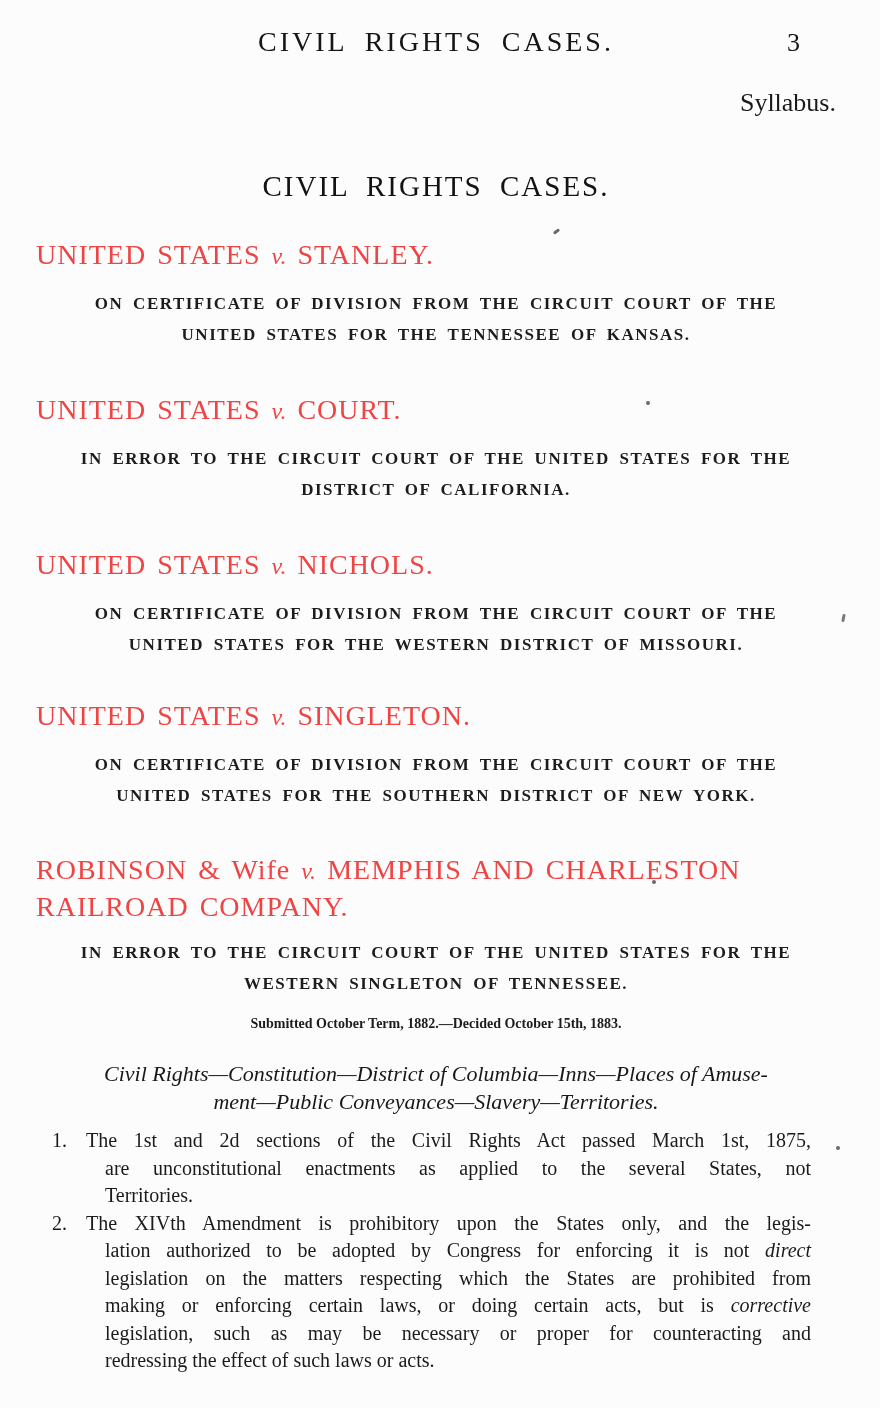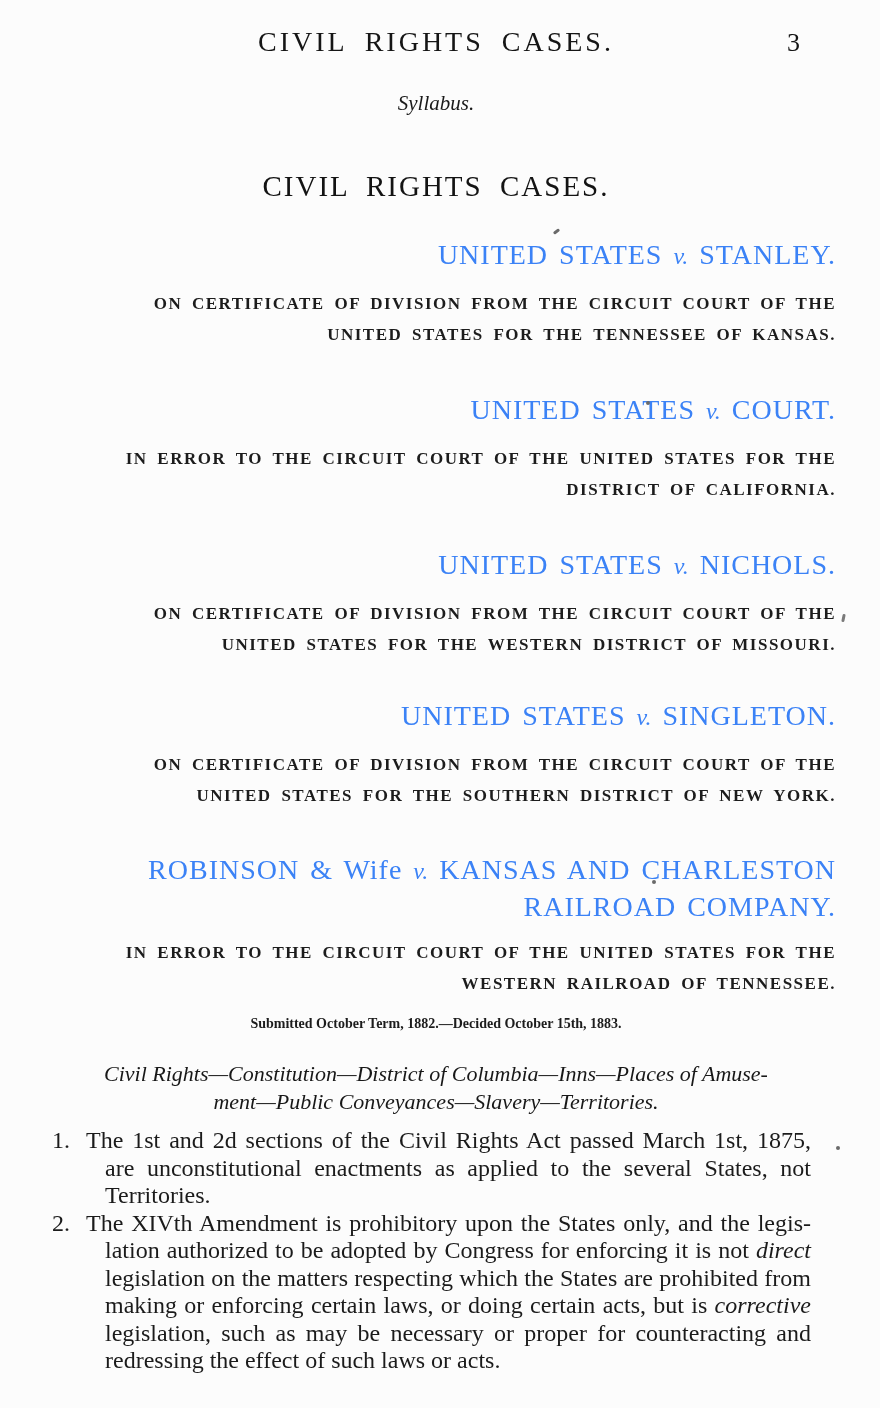--- a/index.html
+++ b/index.html
@@ -34,62 +34,61 @@
   .page-number {
     position: absolute;
     top: 2px;
     right: 36px;
     font-size: 26px;
     color: #151515;
   }
 
   .section-label {
     margin-top: 30px;
-    text-align: center;
-    font-size: 21px;
+    text-align: right;
+    font-size: 26px;
     line-height: 26px;
-    font-style: italic;
   }
 
   .collection-title {
     margin-top: 52px;
     text-align: center;
     font-size: 29px;
     font-weight: 400;
     letter-spacing: 2px;
     word-spacing: 8px;
     line-height: 36px;
     color: #131313;
   }
 
   
   .case-title {
-    text-align: right;
+    text-align: left;
     font-size: 28px;
     font-weight: 400;
     letter-spacing: 1px;
     word-spacing: 3px;
     line-height: 36px;
-    color: #3b82f6;
+    color: #ef4444;
   }
   .case-title .v {
     font-style: italic;
     font-size: 24px;
     letter-spacing: 0;
   }
   .case-title-line2 { line-height: 35px; }
   .mt-case0 { margin-top: 33px; }
   .mt-case1 { margin-top: 42px; }
   .mt-case2 { margin-top: 42px; }
   .mt-case3 { margin-top: 38px; }
   .mt-case4 { margin-top: 41px; line-height: 35px; }
 
   .jurisdiction {
     margin-top: 14px;
-    text-align: right;
+    text-align: center;
     font-size: 17px;
     font-weight: 700;
     letter-spacing: 1.5px;
     word-spacing: 4px;
     line-height: 31px;
     color: #1c1c1c;
   }
   .jurisdiction .jline { display: block; }
   .mt-jur4 { margin-top: 13px; }
 
@@ -115,21 +114,21 @@
   .headnote .hline { display: block; }
 
   
   .syllabus {
     list-style: none;
     margin-top: 11px;
   }
   .point {
     margin-left: 69px;   
     width: 706px;
-    font-size: 24px;
+    font-size: 20px;
     line-height: 27.5px;
     color: #1b1b1b;
   }
   .point .line {
     text-align: justify;
     text-align-last: justify;
   }
   .point .line.first {
     margin-left: -53px;  
   }
@@ -212,26 +211,26 @@
     <p class="jurisdiction">
       <span class="jline">ON CERTIFICATE OF DIVISION FROM THE CIRCUIT COURT OF THE</span>
       <span class="jline">UNITED STATES FOR THE SOUTHERN DISTRICT OF NEW YORK.</span>
     </p>
   </section>
 
   <section>
     <h2 class="case-title mt-case4">
       <span><span>ROBINSON &amp; Wife</span>
       <em class="v">v.</em>
-      <span>KANSAS AND CHARLESTON</span></span>
+      <span>MEMPHIS AND CHARLESTON</span></span>
       <span class="case-title-line2" style="display:block">RAILROAD COMPANY.</span>
     </h2>
     <p class="jurisdiction mt-jur4">
       <span class="jline">IN ERROR TO THE CIRCUIT COURT OF THE UNITED STATES FOR THE</span>
-      <span class="jline">WESTERN RAILROAD OF TENNESSEE.</span>
+      <span class="jline">WESTERN SINGLETON OF TENNESSEE.</span>
     </p>
   </section>
 
   <p class="dates">Submitted October Term, 1882.—Decided October 15th, 1883.</p>
 
   <p class="headnote">
     <span class="hline">Civil Rights—Constitution—District of Columbia—Inns—Places of Amuse-</span>
     <span class="hline">ment—Public Conveyances—Slavery—Territories.</span>
   </p>
 

